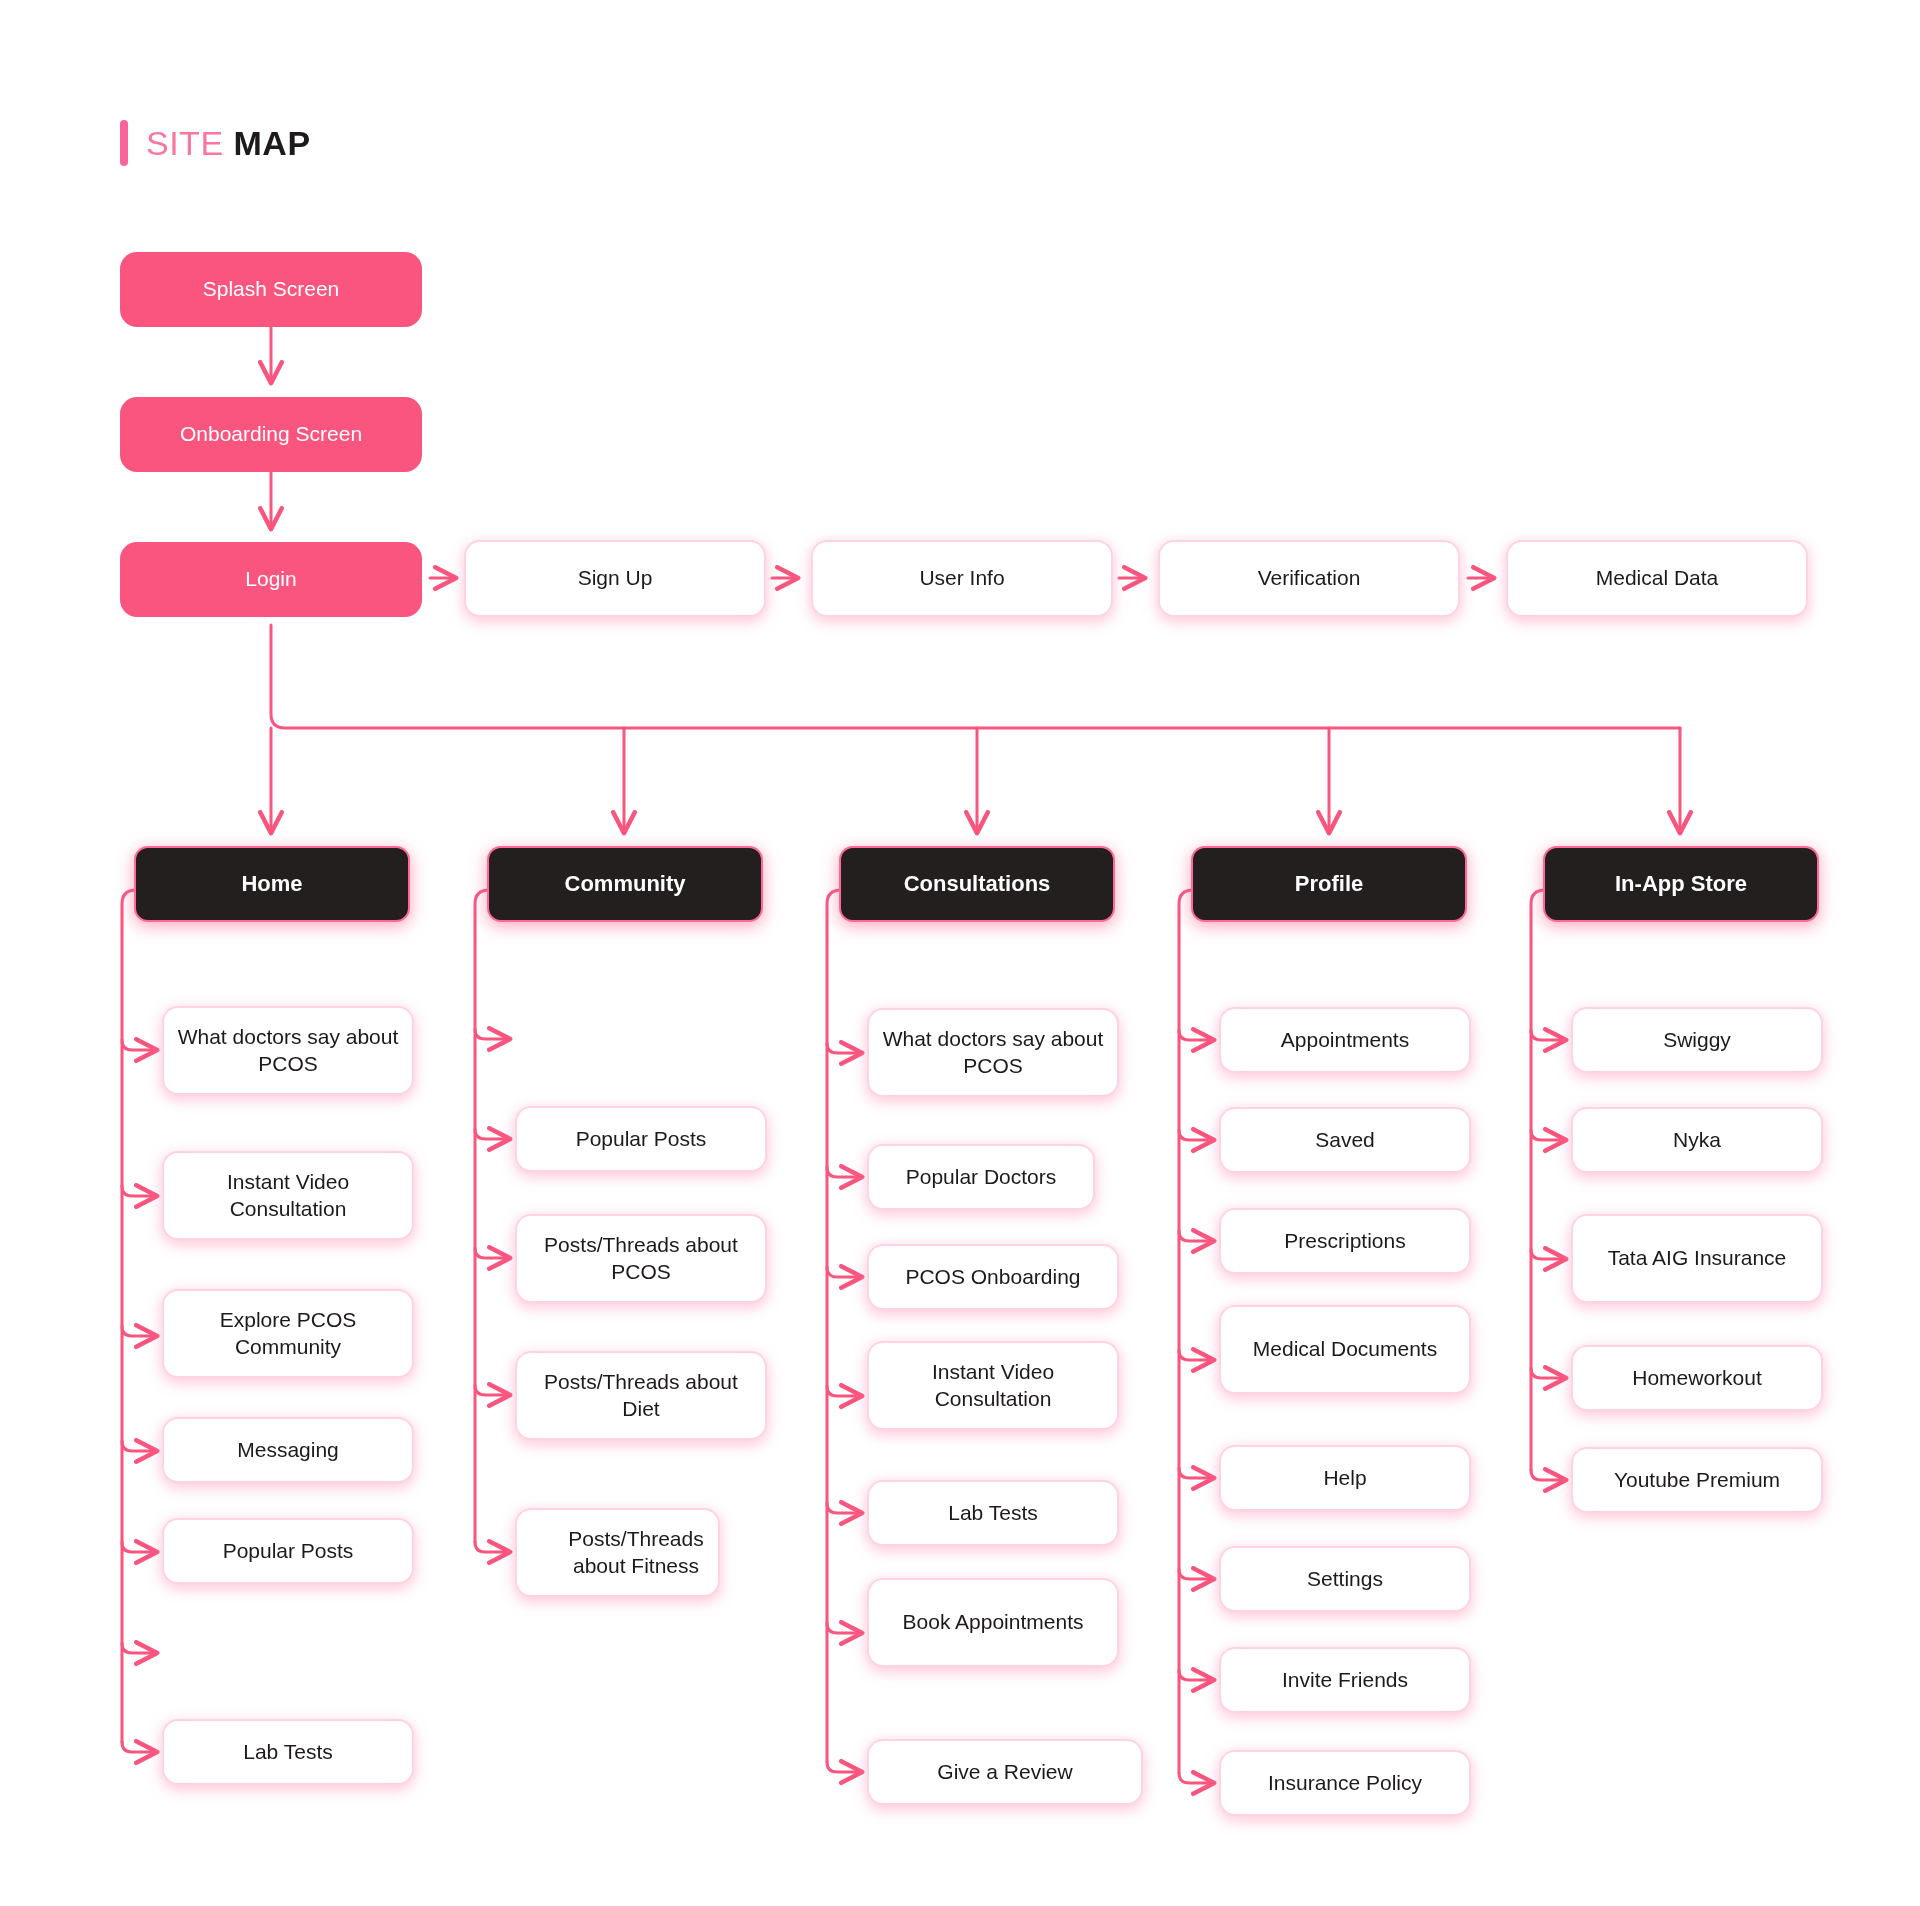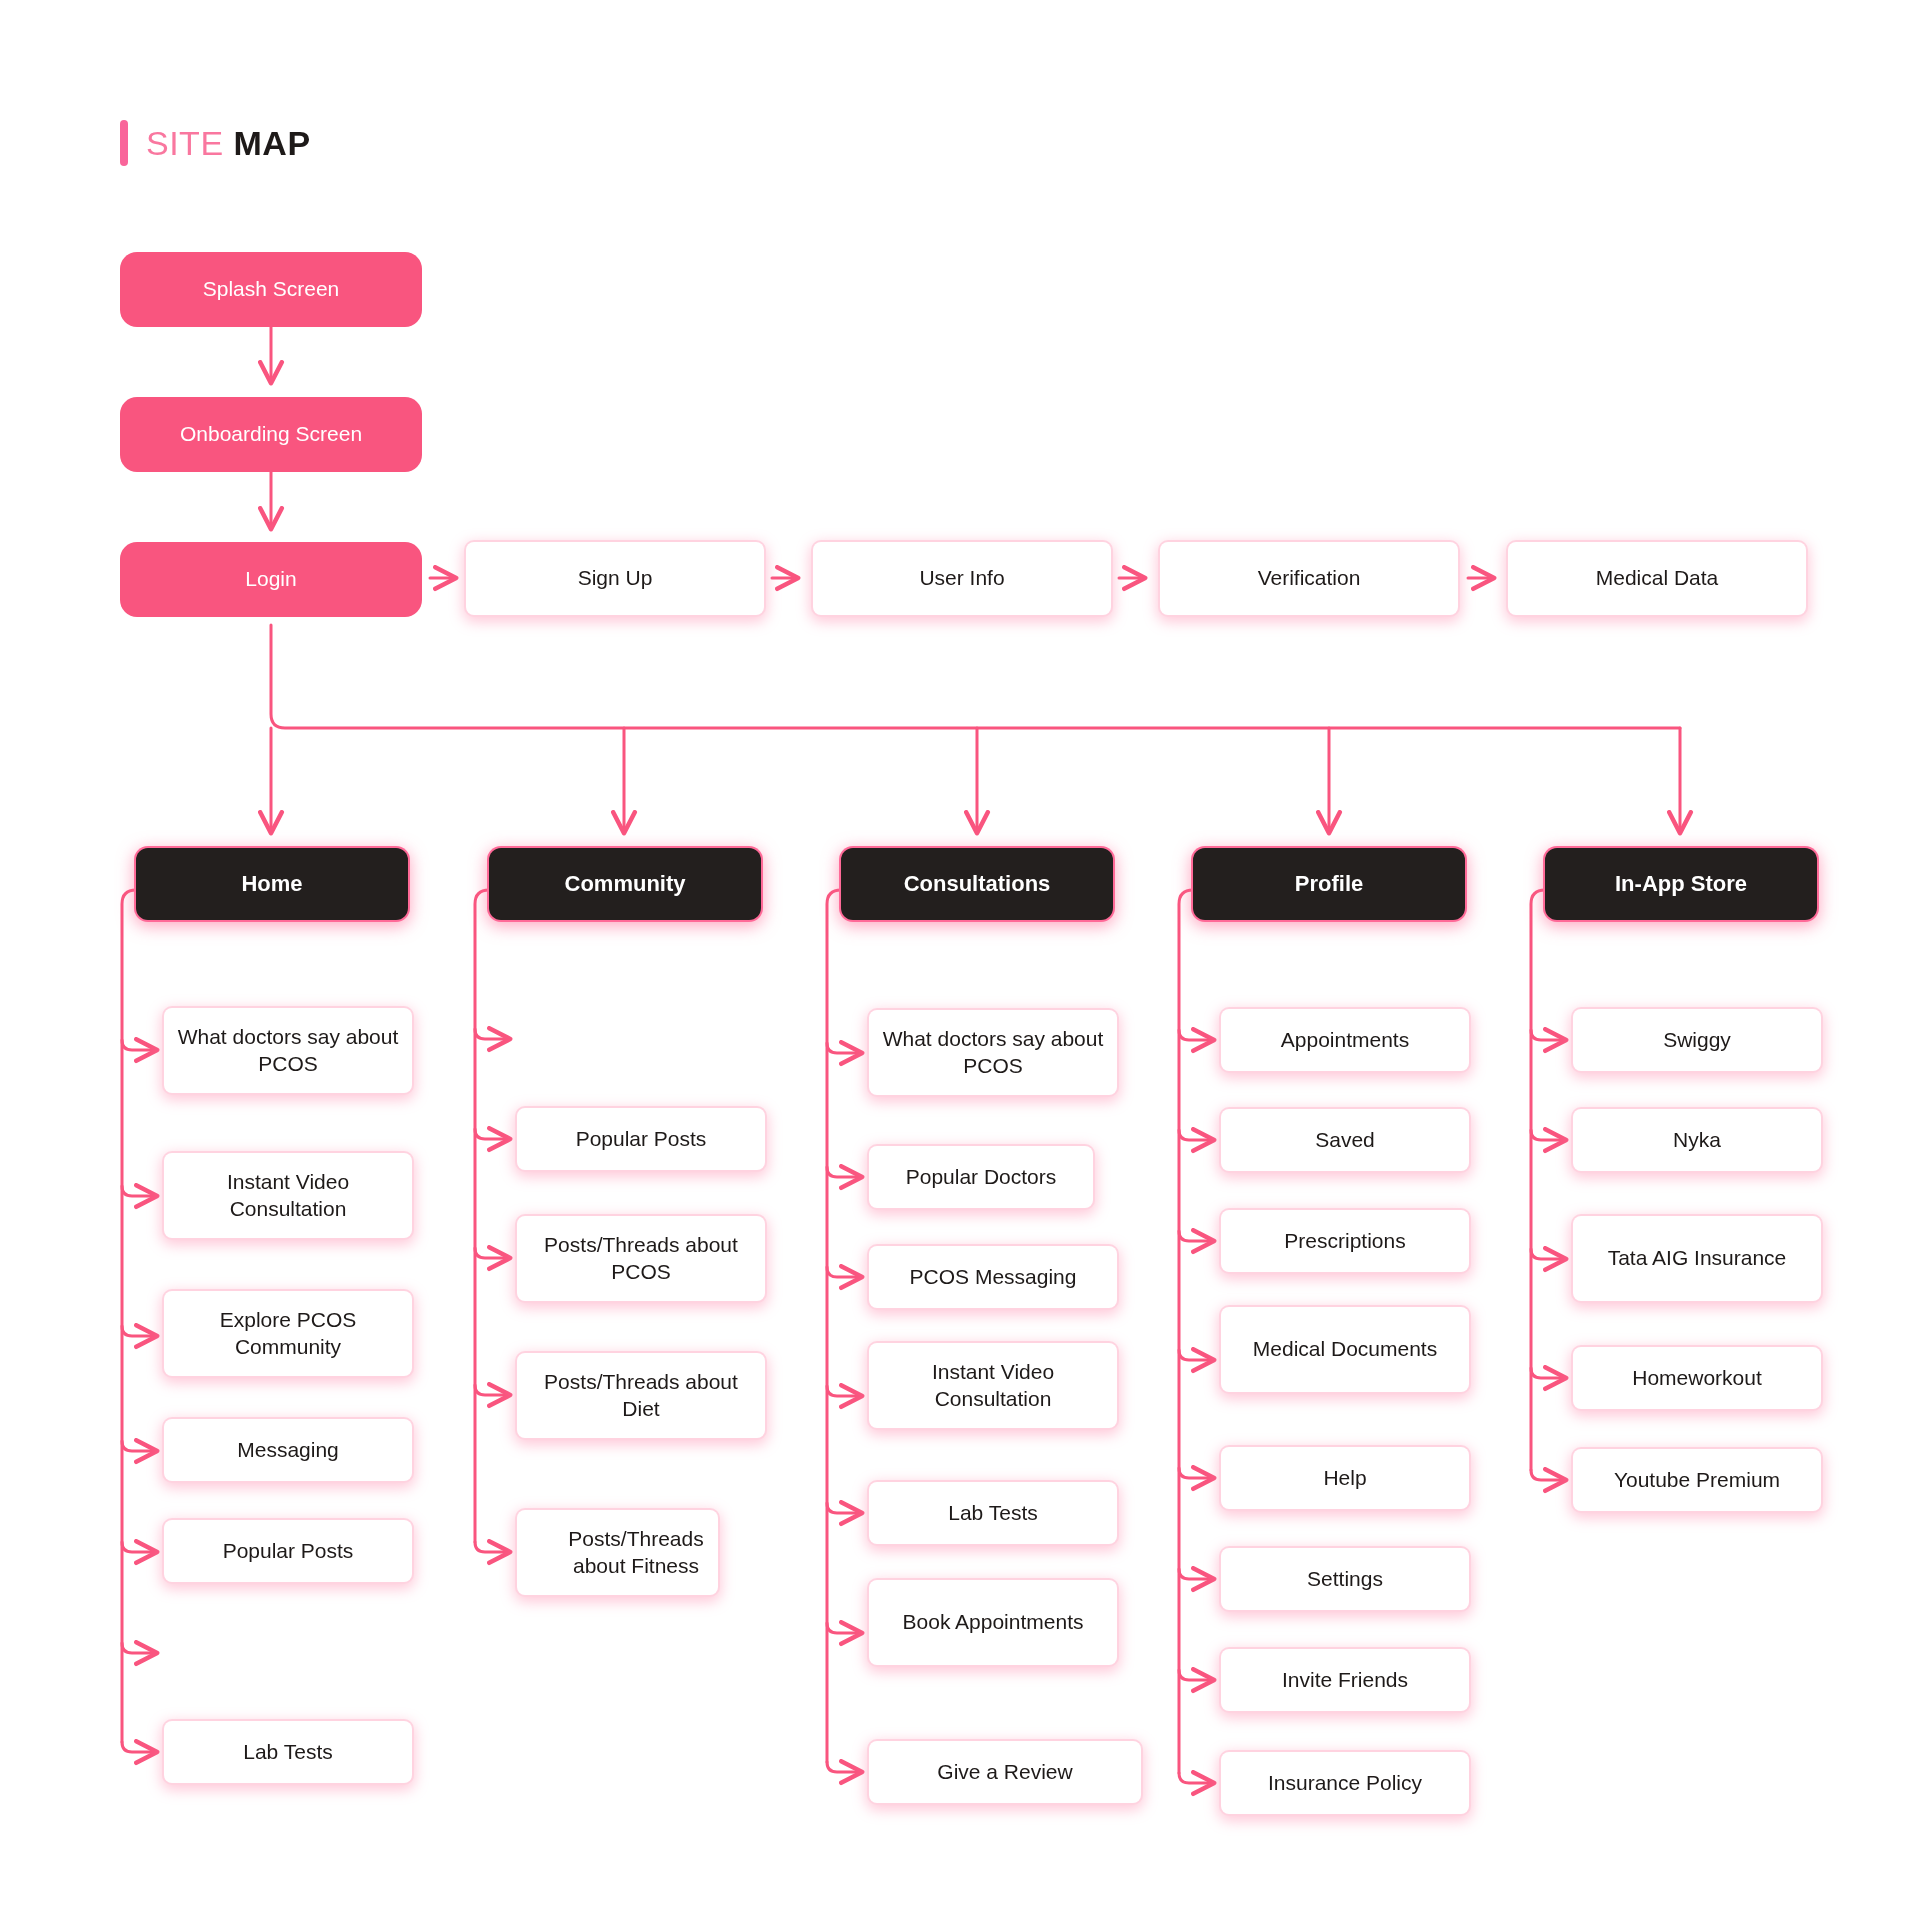--- a/index.html
+++ b/index.html
@@ -90,21 +90,21 @@
     font-weight: 600;
     border-radius: 12px;
     box-shadow: 0 0 0 2px #FF6A98, 0 4px 16px 3px rgba(255,105,150,0.55);
   }
 
   .node.light {
     background: #ffffff;
     color: #1E1A19;
     font-size: 21px;
     font-weight: 400;
-    border-radius: 8px;
+    border-radius: 14px;
     box-shadow: 0 0 0 2px #FFD3E0, 0 4px 14px 3px rgba(255,120,160,0.40);
   }
 
   .node.light.child {
     font-size: 21px;
   }
 
   .node span.label {
     display: block;
     width: 100%;
@@ -274,21 +274,21 @@
     <span class="label">Posts/Threads about Fitness</span>
   </div>
 
   <div class="node light child" style="left:869px; top:1010px; width:248px; height:85px;">
     <span class="label">What doctors say about PCOS</span>
   </div>
   <div class="node light child" style="left:869px; top:1146px; width:224px; height:62px;">
     <span class="label">Popular Doctors</span>
   </div>
   <div class="node light child" style="left:869px; top:1246px; width:248px; height:62px;">
-    <span class="label">PCOS Messaging</span>
+    <span class="label">PCOS Onboarding</span>
   </div>
   <div class="node light child" style="left:869px; top:1343px; width:248px; height:85px;">
     <span class="label">Instant Video Consultation</span>
   </div>
   <div class="node light child" style="left:869px; top:1482px; width:248px; height:62px;">
     <span class="label">Lab Tests</span>
   </div>
   <div class="node light child" style="left:869px; top:1580px; width:248px; height:85px;">
     <span class="label">Book Appointments</span>
   </div>

